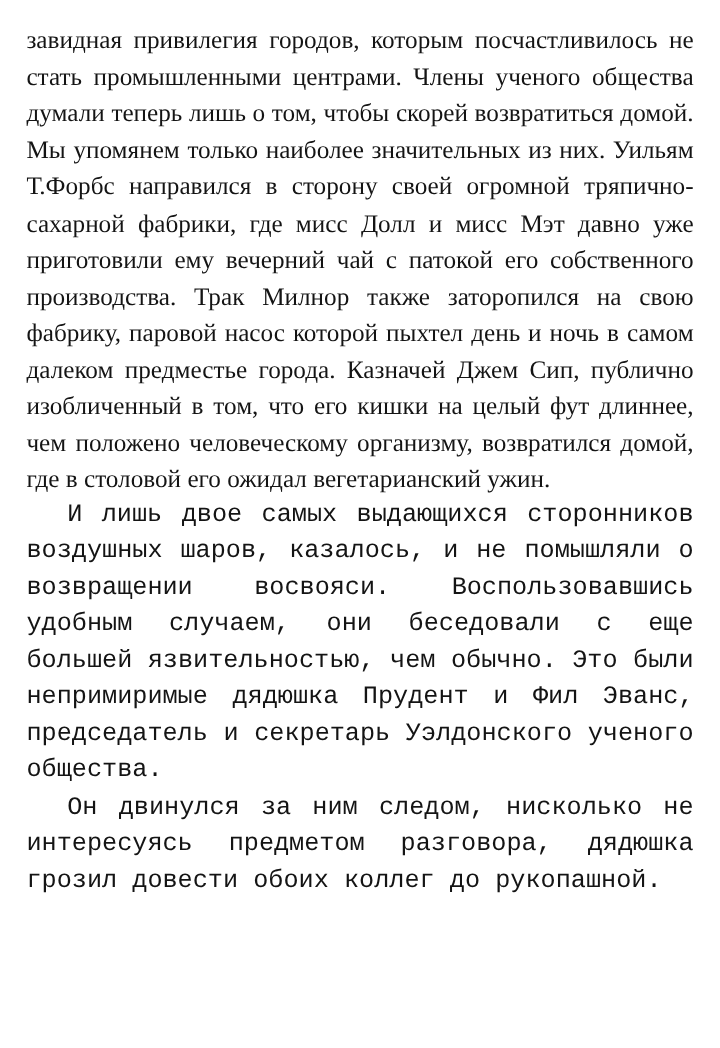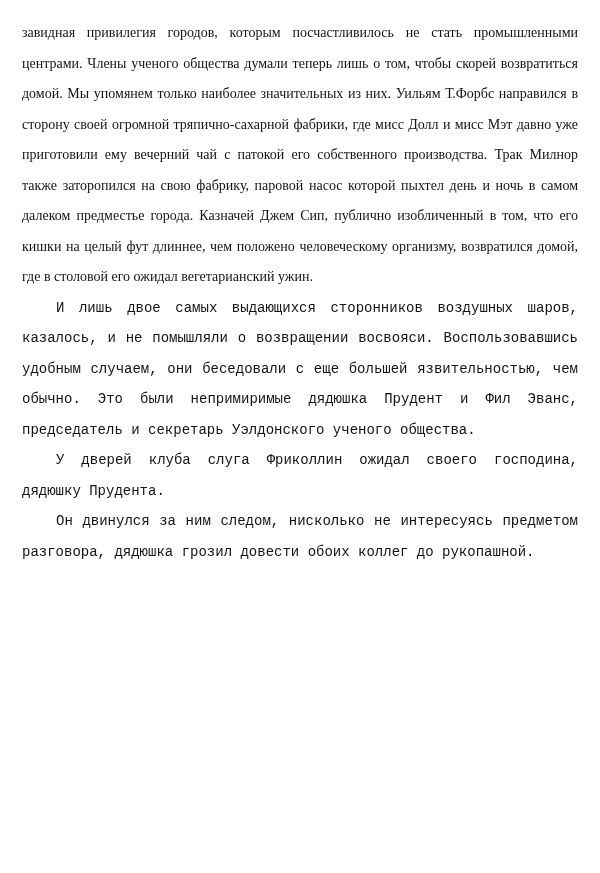--- a/index.html
+++ b/index.html
@@ -15,21 +15,21 @@
     color: #000000;
   }
   .page {
     box-sizing: border-box;
     width: 600px;
     height: 873px;
     padding: 18px 22px 0 22px;
     background: #ffffff;
   }
   .body-text {
-    font-size: 14px;
+    font-size: 21px;
     line-height: 30.5px;
     text-align: justify;
     text-justify: inter-word;
     color: #141414;
   }
   .para {
     margin: 0;
     text-indent: 0;
   }
   .para.indented {
@@ -37,16 +37,15 @@
     font-family: Liberation Mono, monospace;
   }
 </style>
 </head>
 <body>
 
 <div class="page">
   <div class="body-text">
     <p class="para">завидная привилегия городов, которым посчастливилось не стать промышленными центрами. Члены ученого общества думали теперь лишь о том, чтобы скорей возвратиться домой. Мы упомянем только наиболее значительных из них. Уильям Т.Форбс направился в сторону своей огромной тряпично-сахарной фабрики, где мисс Долл и мисс Мэт давно уже приготовили ему вечерний чай с патокой его собственного производства. Трак Милнор также заторопился на свою фабрику, паровой насос которой пыхтел день и ночь в самом далеком предместье города. Казначей Джем Сип, публично изобличенный в том, что его кишки на целый фут длиннее, чем положено человеческому организму, возвратился домой, где в столовой его ожидал вегетарианский ужин.</p>
     <p class="para indented">И лишь двое самых выдающихся сторонников воздушных шаров, казалось, и не помышляли о возвращении восвояси. Воспользовавшись удобным случаем, они беседовали с еще большей язвительностью, чем обычно. Это были непримиримые дядюшка Прудент и Фил Эванс, председатель и секретарь Уэлдонского ученого общества.</p>
-    <p class="para indented">У дверей клуба слуга Фриколлин ожидал своего господина, дядюшку Прудента.</p>
     <p class="para indented">Он двинулся за ним следом, нисколько не интересуясь предметом разговора, дядюшка грозил довести обоих коллег до рукопашной.</p>
   </div>
 </div>
 
 </body></html>

